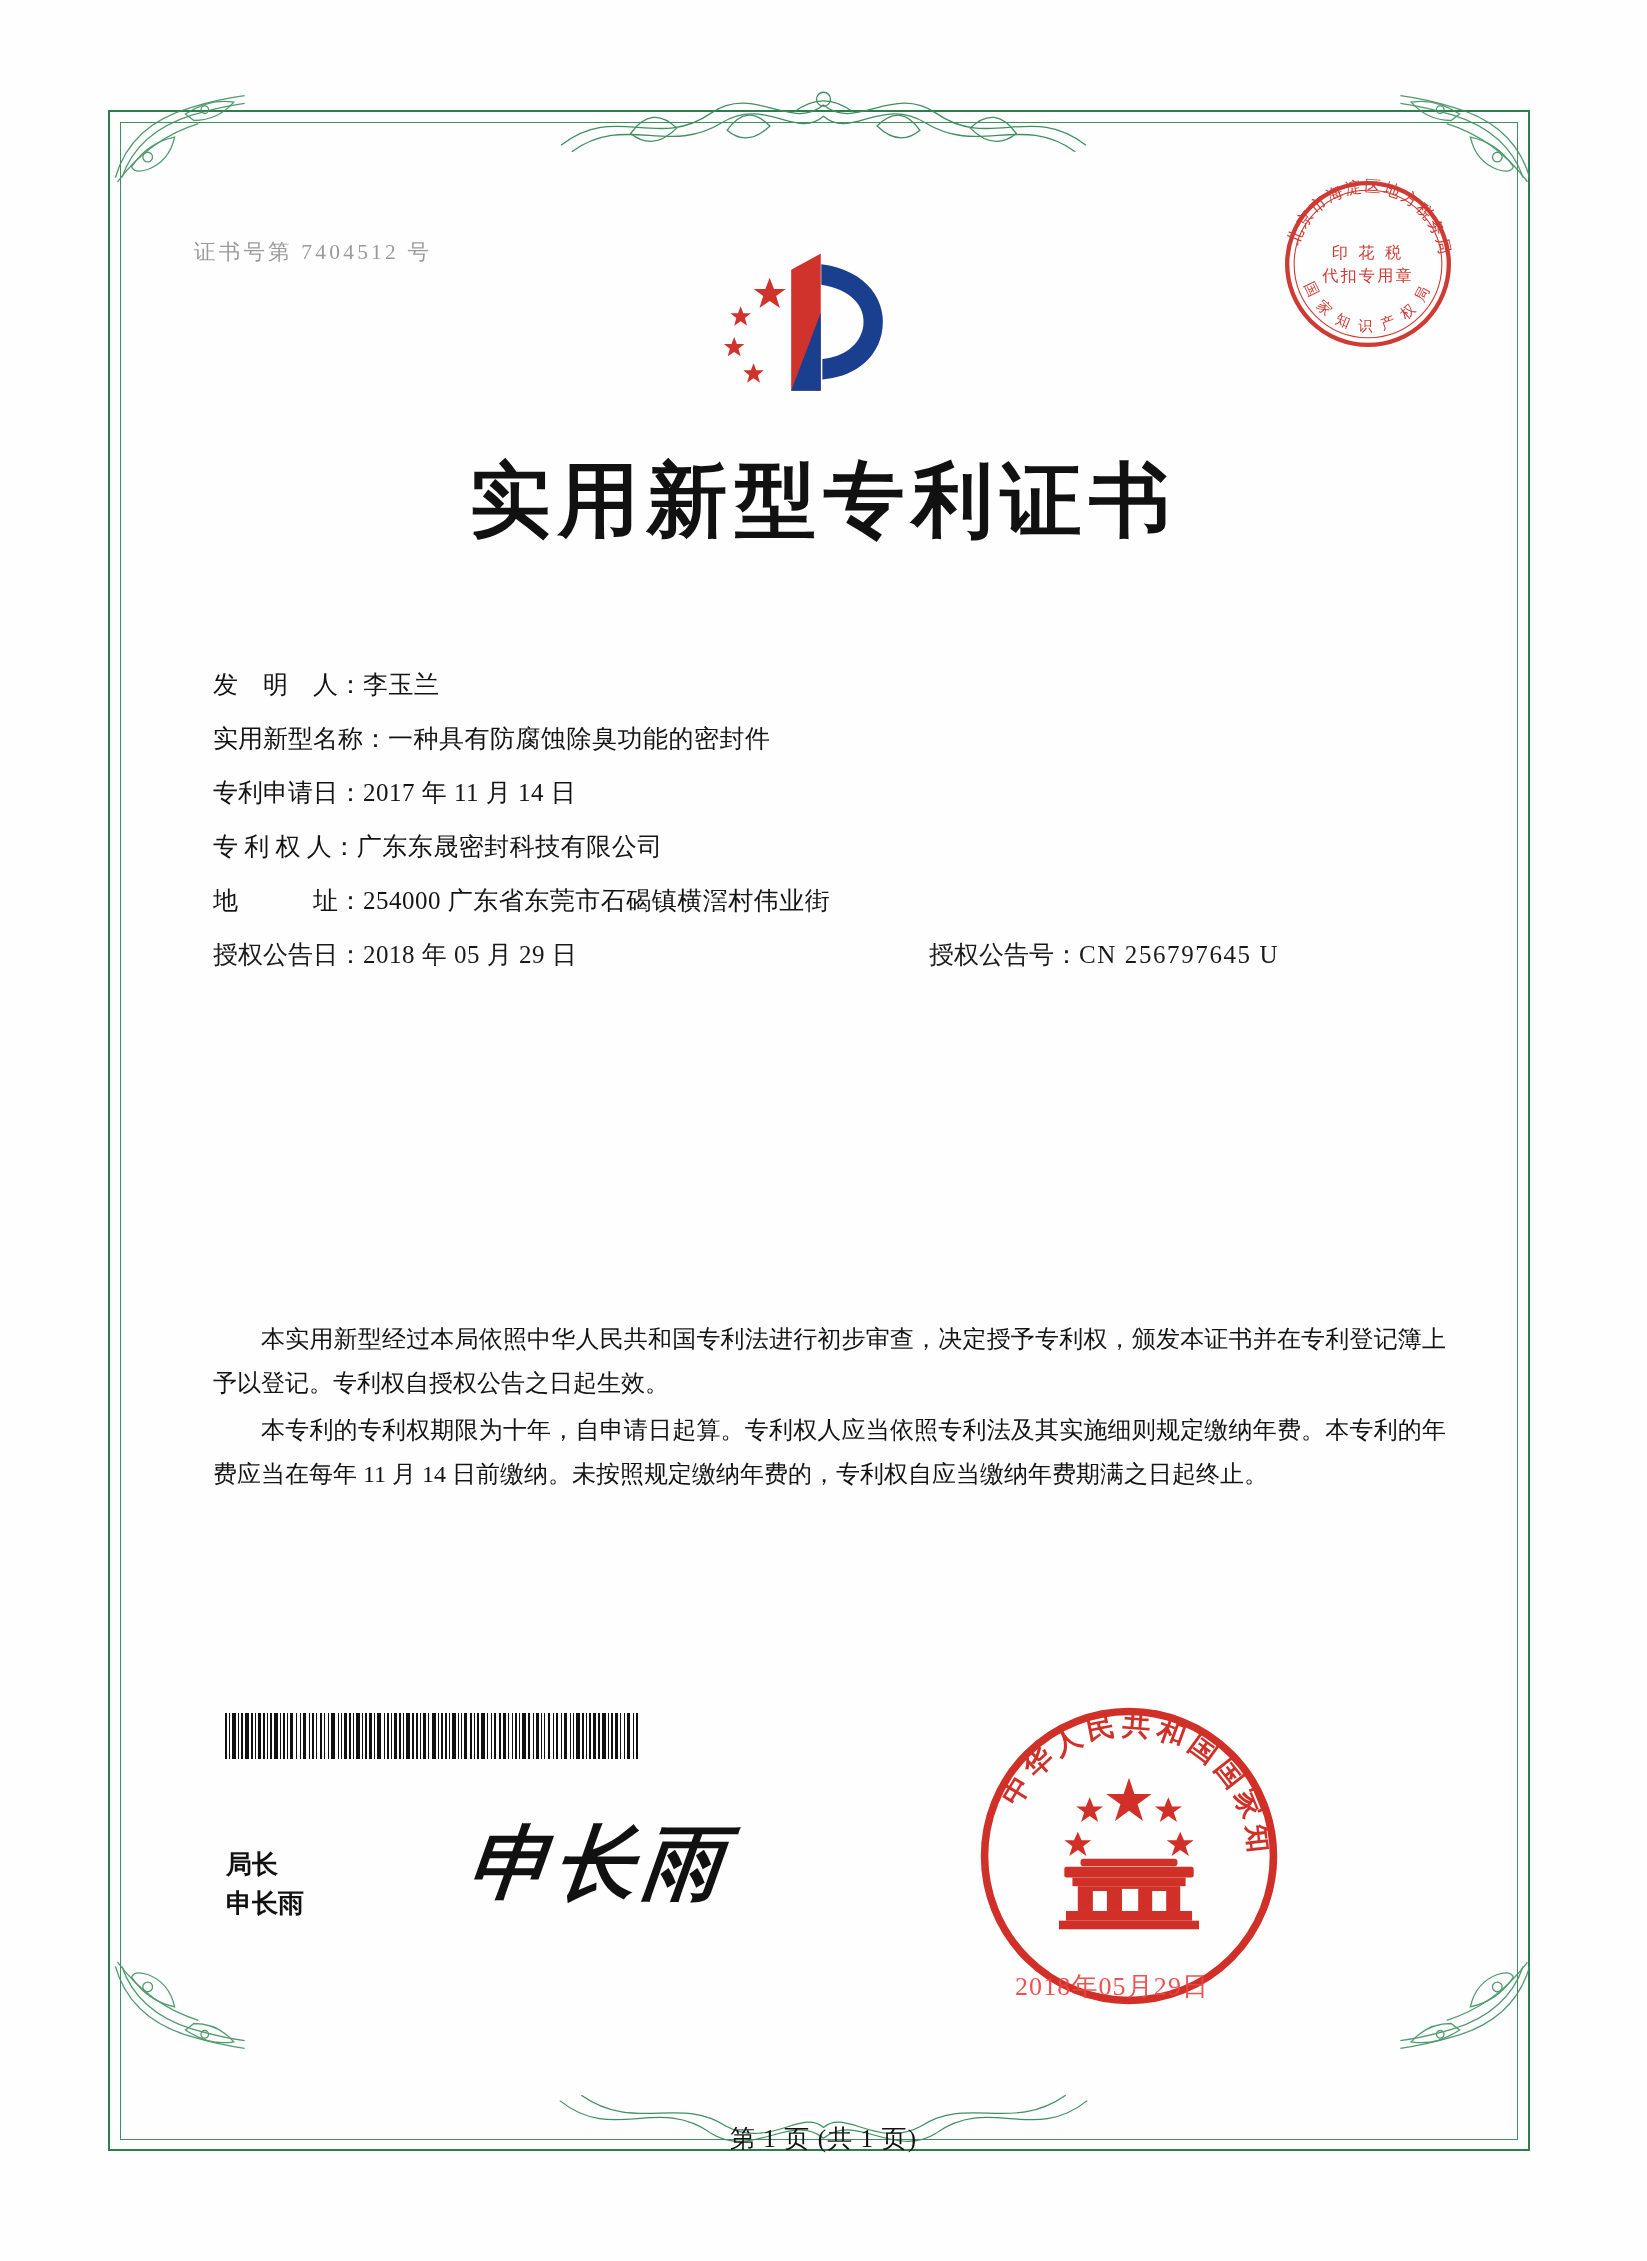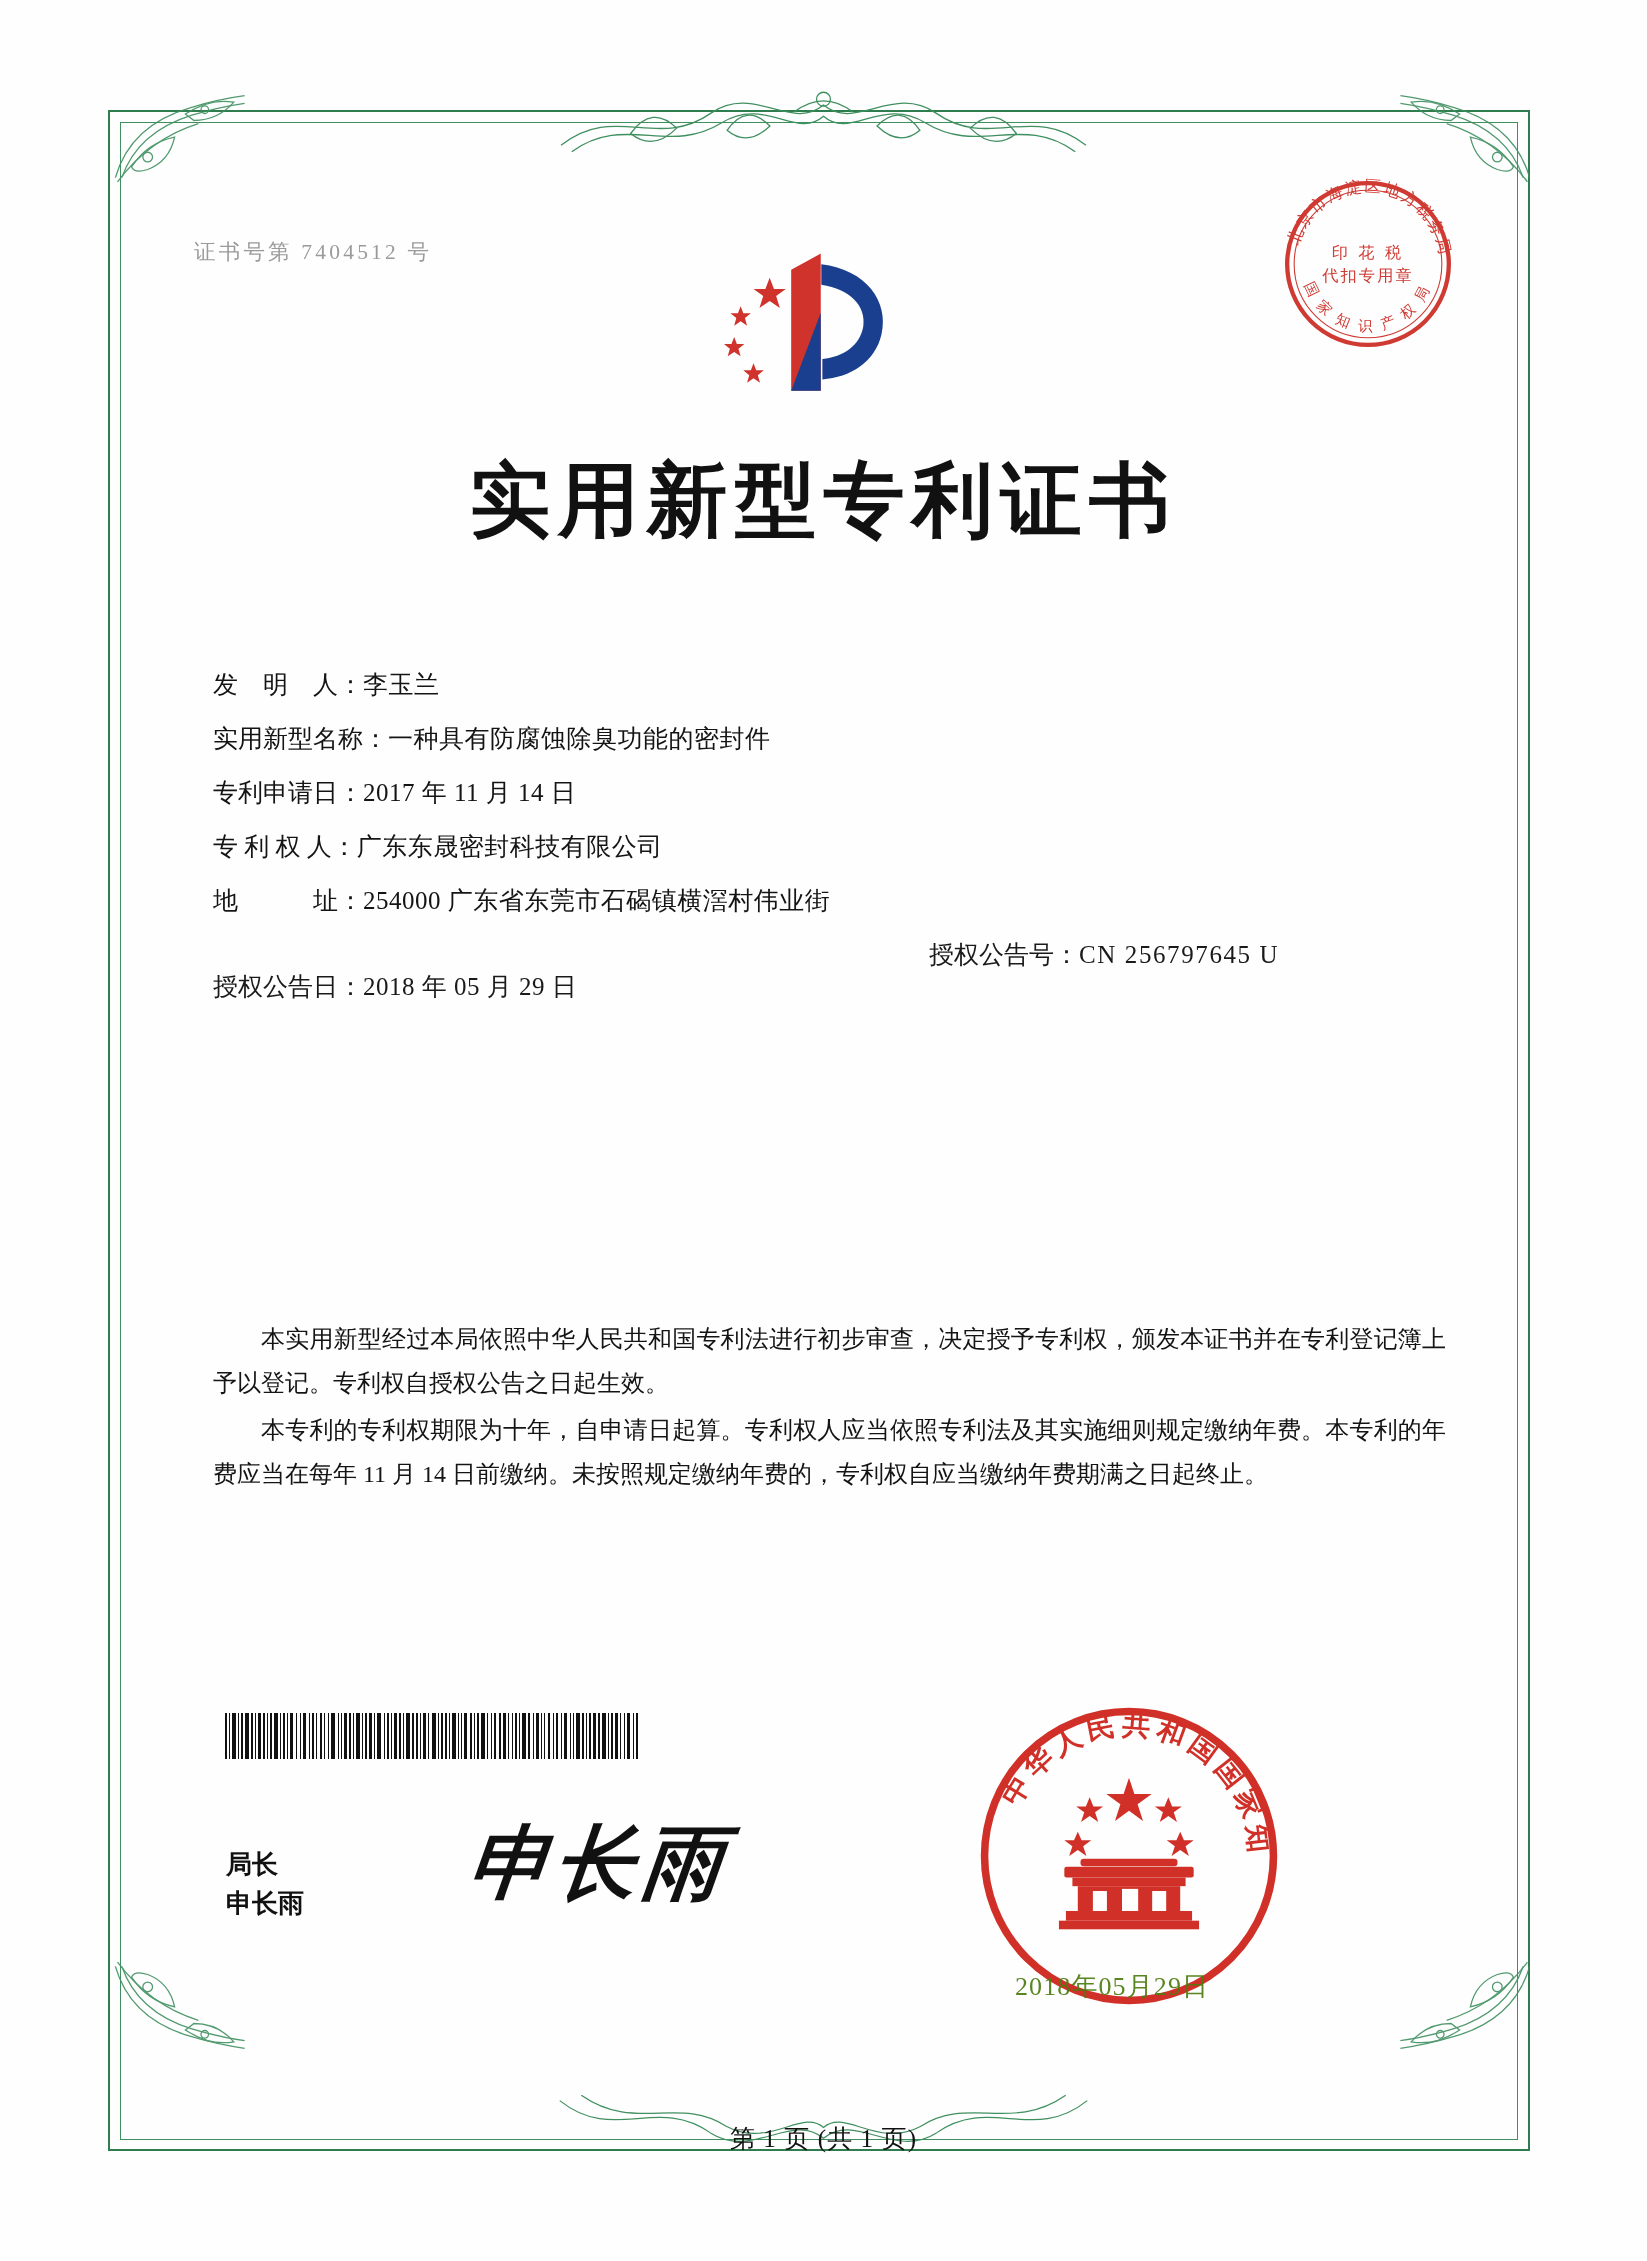--- a/index.html
+++ b/index.html
@@ -146,21 +146,21 @@
     font-family: "Liberation Serif", serif;
     letter-spacing: 0.5px;
   }
   .field-value.mono {
     font-family: "Liberation Serif", serif;
     letter-spacing: 1.6px;
   }
   .row-split { position: relative; height: 54px; }
   .row-split .left {
     position: absolute; left: 0; top: 0;
-    font-size: 25px; white-space: nowrap; margin-top: 32px;
+    font-size: 25px; white-space: nowrap;
   }
   .row-split .right {
     position: absolute; left: 716px; top: 0;
     font-size: 25px; white-space: nowrap;
   }
 
   
   .body-text {
     position: absolute;
     left: 213px;
@@ -225,21 +225,21 @@
     width: 318px;
     height: 318px;
   }
   .stamp-seal svg { width: 100%; height: 100%; display:block; }
 
   .seal-date {
     position: absolute;
     left: 1015px;
     top: 1969px;
     font-size: 26px;
-    color: #4d7c0f;
+    color: #ef4444;
     letter-spacing: 1.1px;
     white-space: nowrap;
     opacity: .92;
   }
 
   
   .page-footer {
     position: absolute;
     left: 0;
     top: 2122px;

